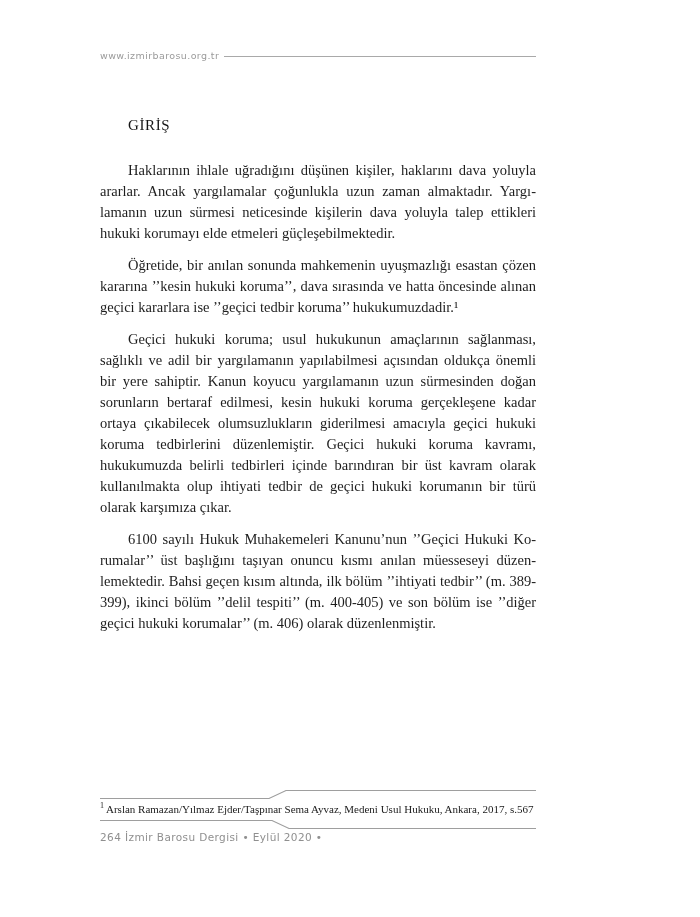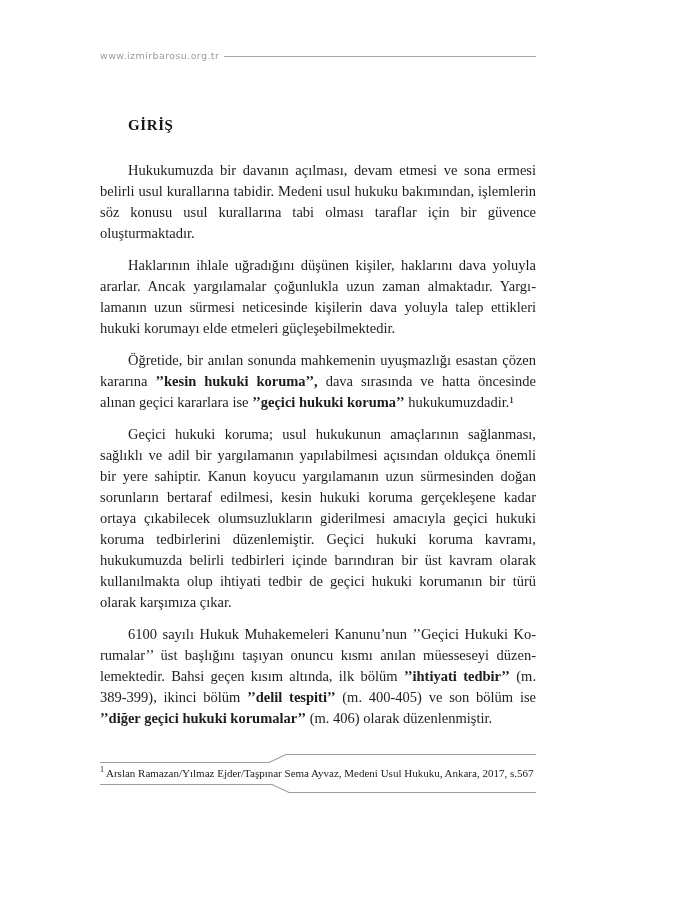--- a/index.html
+++ b/index.html
@@ -22,32 +22,32 @@
     font-size:9.5px;color:#9b9b9b;letter-spacing:.4px;white-space:nowrap;
   }
   .header-rule{
     flex:1;height:0;border-top:1.5px solid #a9a9a9;margin-top:2px;
   }
   
   .main{
     position:absolute;top:117px;left:84px;width:436px;
   }
   .section-title{
-    font-size:15px;font-weight:bold;letter-spacing:.6px;
+    font-size:15px;font-weight:normal;letter-spacing:.6px;
     margin:0 0 27px 28px;line-height:16px;color:#151515;
   }
   .para{
     font-size:14.5px;line-height:21px;
     text-align:justify;text-align-last:left;
     text-indent:28px;margin:0 0 11px 0;
   }
-  .para .b{font-weight:bold;}
+  .para .b{font-weight:normal;}
   
   .footer-area{
-    position:absolute;left:84px;top:753px;width:436px;
+    position:absolute;left:84px;top:789px;width:436px;
   }
   .sep-svg{display:block;width:436px;height:11px;}
   .footnote{
     font-size:11px;line-height:14px;color:#1b1b1b;
     margin:2px 0 3px 0;white-space:nowrap;
   }
   .footnote sup{font-size:8px;line-height:0;margin-right:2px;}
   .footer-text{
     font-family:"DejaVu Sans", sans-serif;
     font-size:10.5px;color:#8f8f8f;letter-spacing:.4px;
@@ -59,30 +59,30 @@
 
 <div class="page">
 
   <div class="header">
     <span class="header-url">www.izmirbarosu.org.tr</span>
     <span class="header-rule"></span>
   </div>
 
   <div class="main">
     <h1 class="section-title">GİRİŞ</h1>
-    <p class="para"><span>Hukukumuzda bir davanın açılması, devam etmesi ve sona ermesi belirli usul kurallarına tabidir. Medeni usul hukuku bakımından, işlem­lerin söz konusu usul kurallarına tabi olması taraflar için bir güvence oluşturmaktadır.</span></p>
     <p class="para"><span>Haklarının ihlale uğradığını düşünen kişiler, haklarını dava yoluyla ararlar. Ancak yargılamalar çoğunlukla uzun zaman almaktadır. Yargı­lamanın uzun sürmesi neticesinde kişilerin dava yoluyla talep ettikleri hukuki korumayı elde etmeleri güçleşebilmektedir.</span></p>
-    <p class="para"><span>Öğretide, bir anılan sonunda mahkemenin uyuşmazlığı esastan çözen kararına </span><span class="b">’’kesin hukuki koruma’’,</span><span> dava sırasında ve hatta önce­sinde alınan geçici kararlara ise </span><span class="b">’’geçici hukuki koruma’’</span><span> hukukumuzda­dir.¹</span></p>
+    <p class="para"><span>Öğretide, bir anılan sonunda mahkemenin uyuşmazlığı esastan çözen kararına </span><span class="b">’’kesin hukuki koruma’’,</span><span> dava sırasında ve hatta önce­sinde alınan geçici kararlara ise </span><span class="b">’’geçici tedbir koruma’’</span><span> hukukumuzda­dir.¹</span></p>
     <p class="para"><span>Geçici hukuki koruma; usul hukukunun amaçlarının sağlanması, sağlıklı ve adil bir yargılamanın yapılabilmesi açısından oldukça önemli bir yere sahiptir. Kanun koyucu yargılamanın uzun sürmesinden doğan sorunların bertaraf edilmesi, kesin hukuki koruma gerçekleşene kadar ortaya çıkabilecek olumsuzlukların giderilmesi amacıyla geçici huku­ki koruma tedbirlerini düzenlemiştir. Geçici hukuki koruma kavramı, hukukumuzda belirli tedbirleri içinde barındıran bir üst kavram olarak kullanılmakta olup ihtiyati tedbir de geçici hukuki korumanın bir türü olarak karşımıza çıkar.</span></p>
     <p class="para"><span>6100 sayılı Hukuk Muhakemeleri Kanunu’nun ’’Geçici Hukuki Ko­rumalar’’ üst başlığını taşıyan onuncu kısmı anılan müesseseyi düzen­lemektedir. Bahsi geçen kısım altında, ilk bölüm </span><span class="b">’’ihtiyati tedbir’’</span><span> (m. 389-399), ikinci bölüm </span><span class="b">’’delil tespiti’’</span><span> (m. 400-405) ve son bölüm ise </span><span class="b">’’diğer geçici hukuki korumalar’’</span><span> (m. 406) olarak düzenlenmiştir.</span></p>
   </div>
 
   <div class="footer-area">
     <svg class="sep-svg" viewBox="0 0 436 11" aria-hidden="true">
       <polyline points="0,9.5 169,9.5 186,1.5 436,1.5" fill="none" stroke="#9e9e9e" stroke-width="1.2"></polyline>
     </svg>
     <div class="footnote"><sup>1</sup><span>Arslan Ramazan/Yılmaz Ejder/Taşpınar Sema Ayvaz, Medeni Usul Hukuku, Ankara, 2017, s.567</span></div>
     <svg class="sep-svg" viewBox="0 0 436 11" aria-hidden="true">
       <polyline points="0,1.5 172,1.5 189,9.5 436,9.5" fill="none" stroke="#9e9e9e" stroke-width="1.2"></polyline>
     </svg>
+    <div class="footer-text">264 İzmir Barosu Dergisi • Eylül 2020 •</div>
   </div>
 
 </div>
 
 </body></html>

